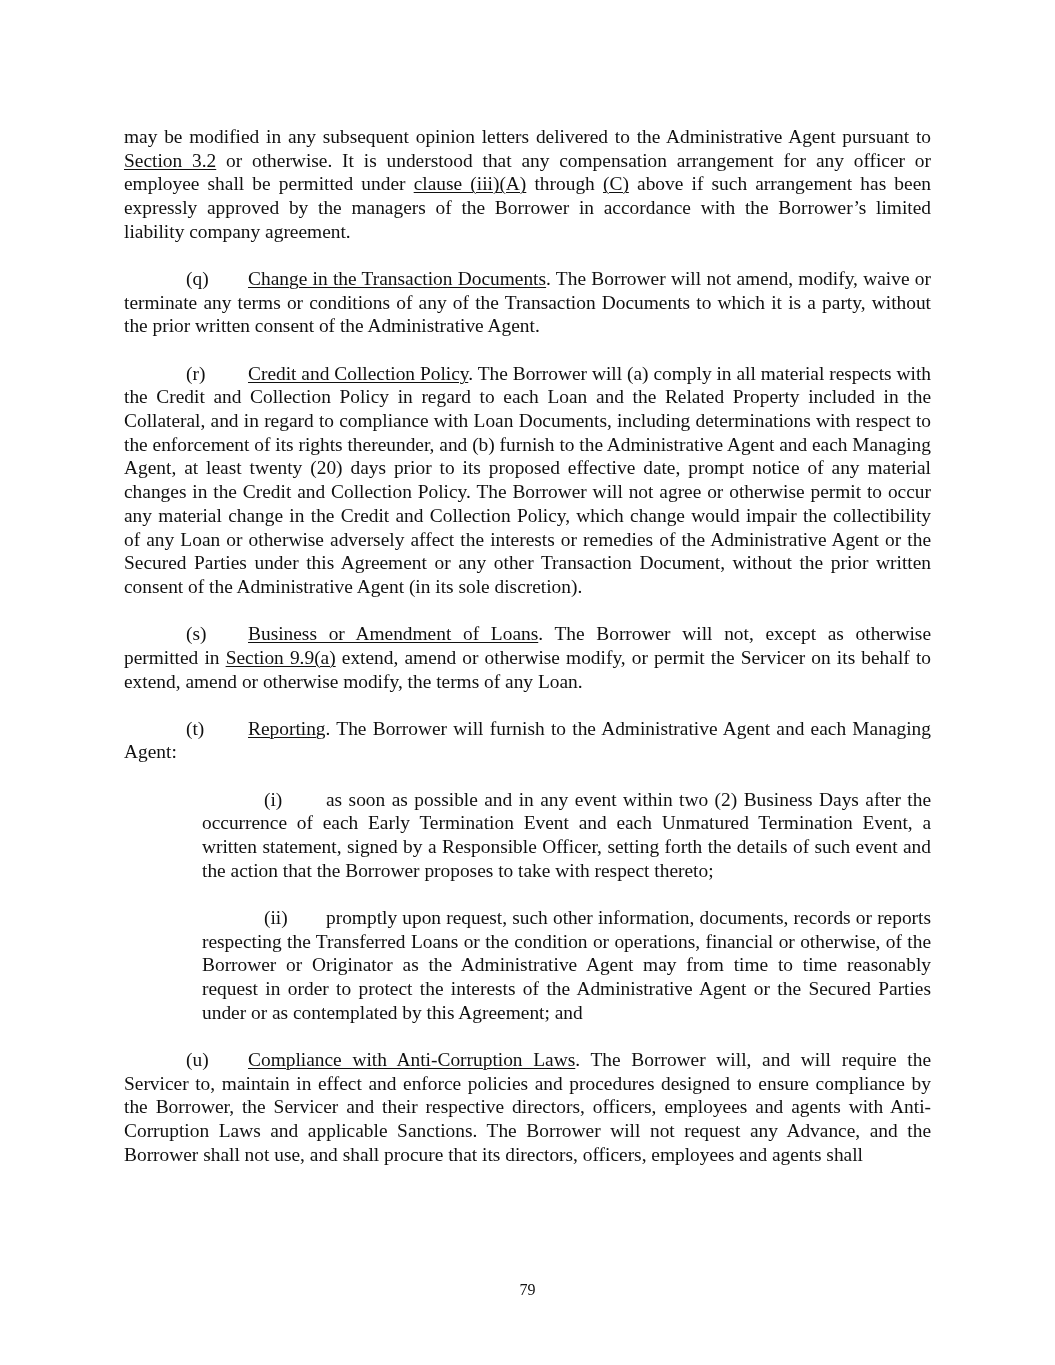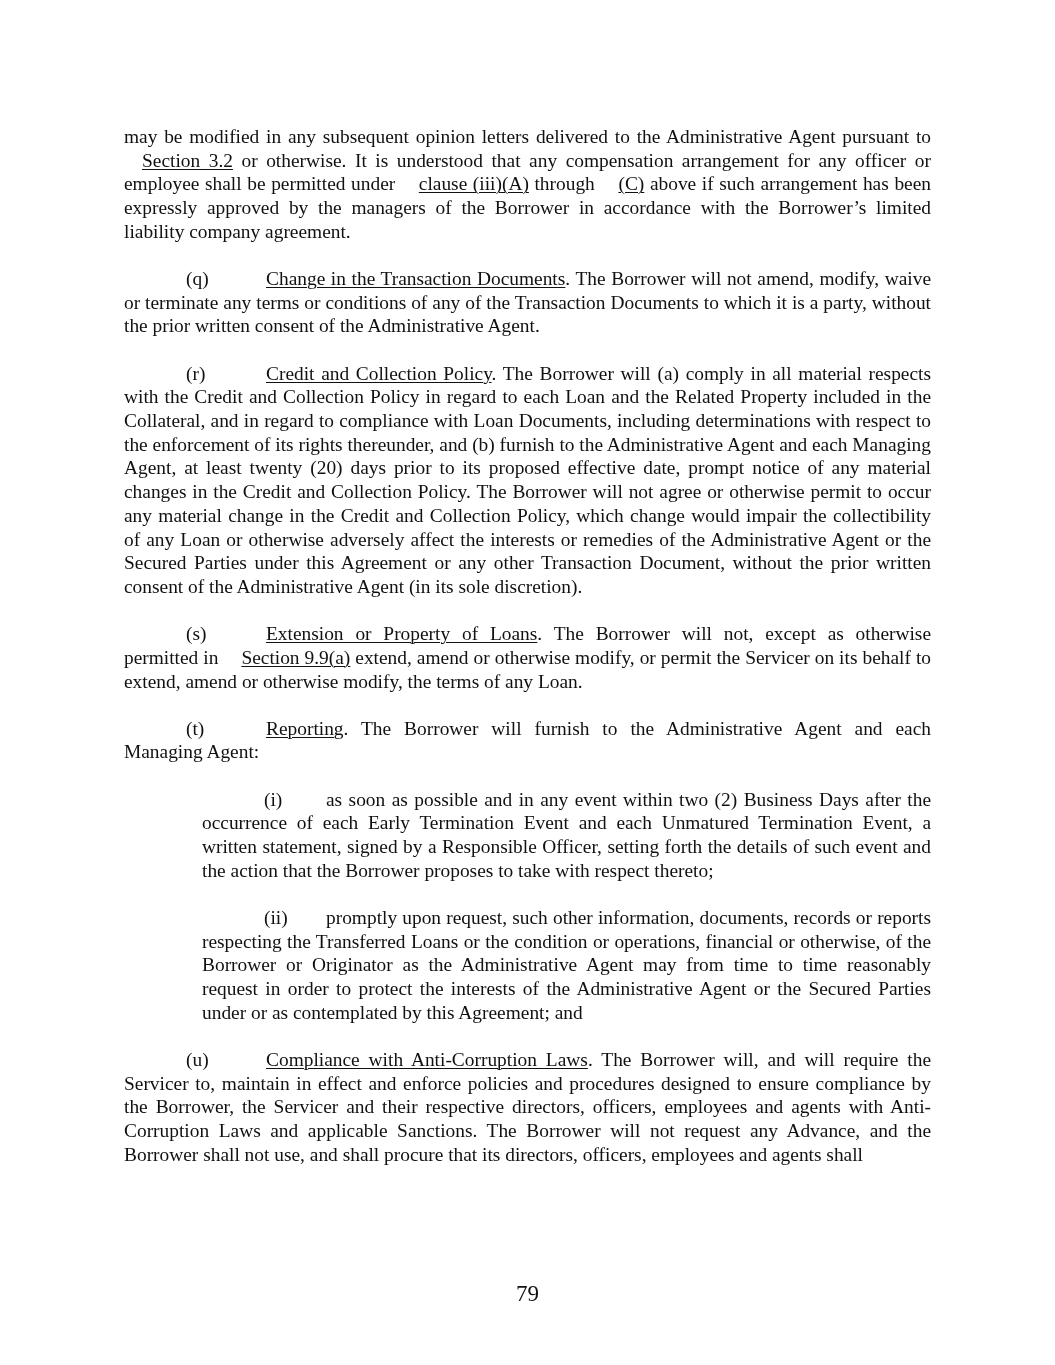--- a/index.html
+++ b/index.html
@@ -7,40 +7,40 @@
     .page {
       position: absolute; left: 124px; top: 125px; width: 807px;
       font-family: "Liberation Serif", "DejaVu Serif", serif;
       font-size: 19.4px; line-height: 23.7px; color: #111111;
       text-align: justify;
     }
     .para { margin: 0 0 23.5px 0; }
     .para.first { text-indent: 0; }
     .item { text-indent: 62px; font-family: Liberation Serif, serif; }
     .mark { display: inline-block; width: 62px; text-indent: 0; }
-    .u { text-decoration: underline; text-underline-offset: 2px; text-decoration-thickness: 1px; margin-left: 18px; }
+    .u { text-decoration: underline; text-underline-offset: 2px; text-decoration-thickness: 1px; }
     .sub { margin-left: 78px; text-indent: 62px; }
     .sub .mark { width: 62px; }
     .pagenum {
       position: absolute; left: 0; width: 1055px; top: 1281px; text-align: center;
-      font-family: "Liberation Serif", "DejaVu Serif", serif; font-size: 23px; color: #111111;
+      font-family: "Liberation Serif", "DejaVu Serif", serif; font-size: 16px; color: #111111;
     }
   </style>
 </head>
 <body>
 
 <div class="page">
 
   <p class="para first"><span>may be modified in any subsequent opinion letters delivered to the Administrative Agent pursuant to </span><span class="u">Section 3.2</span><span> or otherwise.  It is understood that any compensation arrangement for any officer or employee shall be permitted under </span><span class="u">clause (iii)(A)</span><span> through </span><span class="u">(C)</span><span> above if such arrangement has been expressly approved by the managers of the Borrower in accordance with the Borrower’s limited liability company agreement.</span></p>
 
   <p class="para item"><span class="mark">(q)</span><span class="u">Change in the Transaction Documents</span><span>.  The Borrower will not amend, modify, waive or terminate any terms or conditions of any of the Transaction Documents to which it is a party, without the prior written consent of the Administrative Agent.</span></p>
 
   <p class="para item"><span class="mark">(r)</span><span class="u">Credit and Collection Policy</span><span>.  The Borrower will (a) comply in all material respects with the Credit and Collection Policy in regard to each Loan and the Related Property included in the Collateral, and in regard to compliance with Loan Documents, including determinations with respect to the enforcement of its rights thereunder, and (b) furnish to the Administrative Agent and each Managing Agent, at least twenty (20) days prior to its proposed effective date, prompt notice of any material changes in the Credit and Collection Policy.  The Borrower will not agree or otherwise permit to occur any material change in the Credit and Collection Policy, which change would impair the collectibility of any Loan or otherwise adversely affect the interests or remedies of the Administrative Agent or the Secured Parties under this Agreement or any other Transaction Document, without the prior written consent of the Administrative Agent (in its sole discretion).</span></p>
 
-  <p class="para item"><span class="mark">(s)</span><span class="u">Extension or Property of Loans</span><span>.  The Borrower will not, except as otherwise permitted in </span><span class="u">Section 9.9(a)</span><span> extend, amend or otherwise modify, or permit the Servicer on its behalf to extend, amend or otherwise modify, the terms of any Loan.</span></p>
+  <p class="para item"><span class="mark">(s)</span><span class="u">Business or Amendment of Loans</span><span>.  The Borrower will not, except as otherwise permitted in </span><span class="u">Section 9.9(a)</span><span> extend, amend or otherwise modify, or permit the Servicer on its behalf to extend, amend or otherwise modify, the terms of any Loan.</span></p>
 
   <p class="para item"><span class="mark">(t)</span><span class="u">Reporting</span><span>.  The Borrower will furnish to the Administrative Agent and each Managing Agent:</span></p>
 
   <p class="para sub"><span class="mark">(i)</span><span>as soon as possible and in any event within two (2) Business Days after the occurrence of each Early Termination Event and each Unmatured Termination Event, a written statement, signed by a Responsible Officer, setting forth the details of such event and the action that the Borrower proposes to take with respect thereto;</span></p>
 
   <p class="para sub"><span class="mark">(ii)</span><span>promptly upon request, such other information, documents, records or reports respecting the Transferred Loans or the condition or operations, financial or otherwise, of the Borrower or Originator as the Administrative Agent may from time to time reasonably request in order to protect the interests of the Administrative Agent or the Secured Parties under or as contemplated by this Agreement; and</span></p>
 
 
   <p class="para item"><span class="mark">(u)</span><span class="u">Compliance with Anti-Corruption Laws</span><span>.  The Borrower will, and will require the Servicer to, maintain in effect and enforce policies and procedures designed to ensure compliance by the Borrower, the Servicer and their respective directors, officers, employees and agents with Anti-Corruption Laws and applicable Sanctions.  The Borrower will not request any Advance, and the Borrower shall not use, and shall procure that its directors, officers, employees and agents shall</span></p>
 

